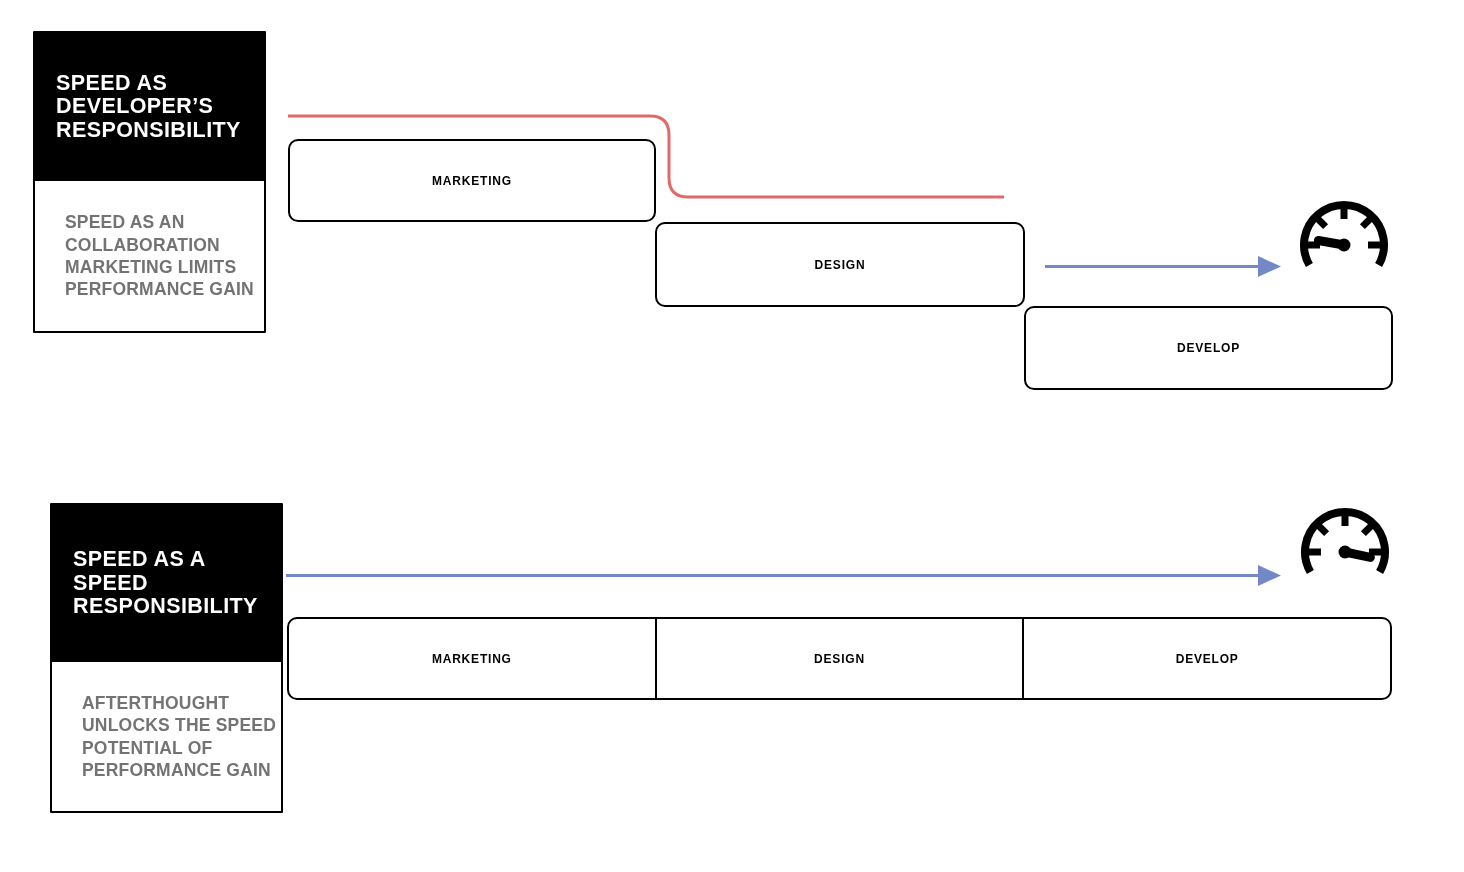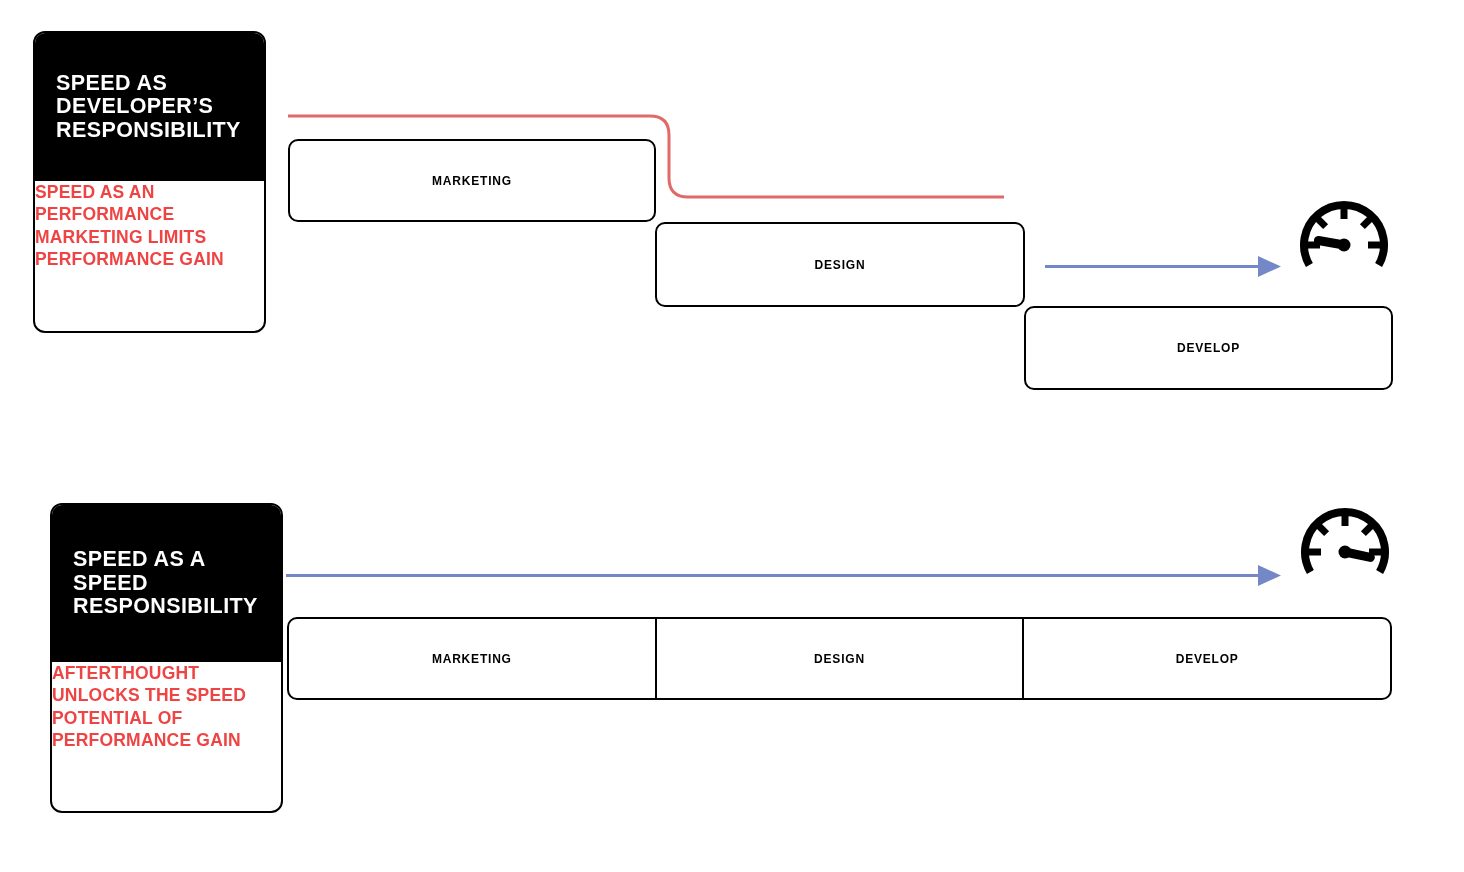--- a/index.html
+++ b/index.html
@@ -18,21 +18,21 @@
     pointer-events: none;
   }
   .red-line { fill: none; stroke-width: 3; }
   .arrow-line { fill: none; stroke-width: 3; }
 
   .info-card {
     position: absolute;
     width: 233px;
     box-sizing: border-box;
     border: 2.5px solid #000;
-    border-radius: 12px;
+    border-radius: 1px;
     background: #fff;
     overflow: hidden;
     display: flex;
     flex-direction: column;
     z-index: 2;
   }
   .card-header {
     background: #000;
     color: #fff;
     display: flex;
@@ -42,22 +42,23 @@
   }
   .card-title-lines {
     font-size: 21.5px;
     line-height: 23.5px;
     font-weight: bold;
     letter-spacing: 0.4px;
   }
   .card-body {
     flex: 1 1 auto;
     display: flex;
-    padding: 0 2px 0 0;
-    color: #ef4444;
+    align-items: center;
+    padding: 0 2px 0 30px;
+    color: #737373;
   }
   .card-body-lines {
     font-size: 17.5px;
     line-height: 22.3px;
     font-weight: bold;
     letter-spacing: 0.2px;
   }
 
   .stage-box {
     position: absolute;
@@ -122,21 +123,21 @@
     <div class="card-header" style="height:148px;">
       <div class="card-title-lines">
         <div>SPEED AS</div>
         <div>DEVELOPER’S</div>
         <div>RESPONSIBILITY</div>
       </div>
     </div>
     <div class="card-body">
       <div class="card-body-lines">
         <div>SPEED AS AN</div>
-        <div>PERFORMANCE</div>
+        <div>COLLABORATION</div>
         <div>MARKETING LIMITS</div>
         <div>PERFORMANCE GAIN</div>
       </div>
     </div>
   </div>
 
   <div class="stage-box" style="left:288px; top:139px; width:368px; height:83px;">
     <span class="stage-label">MARKETING</span>
   </div>
   <div class="stage-box" style="left:655px; top:222px; width:370px; height:85px;">

